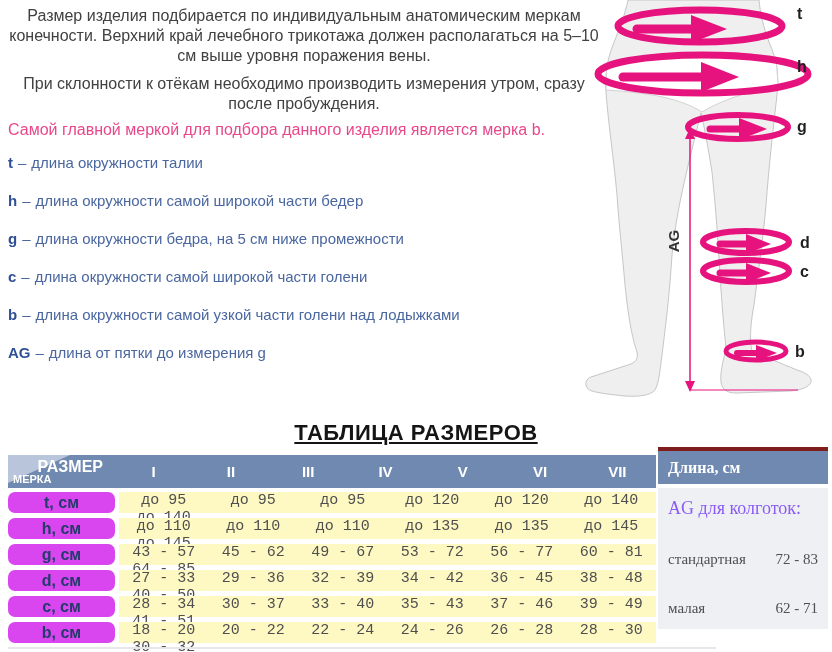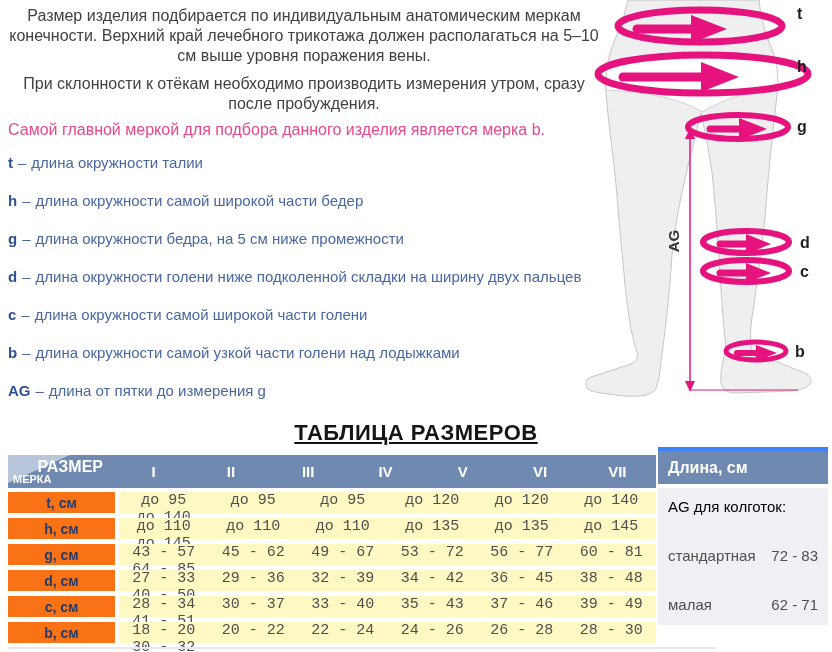--- a/index.html
+++ b/index.html
@@ -38,34 +38,34 @@
   .tcorner { position:relative; width:107px; height:33px; background:#7089b1; flex:none; }
   .tcorner::before { content:""; position:absolute; inset:0; background:#b9c5da;
                      clip-path:polygon(0 0, 58% 0, 0 85%); }
   .corner-top { position:absolute; top:3px; right:12px; font-size:16px; font-weight:bold; color:#fff; }
   .corner-bottom { position:absolute; bottom:3px; left:5px; font-size:11px; font-weight:bold; color:#fff; }
   .tcols { flex:1; display:grid; grid-template-columns:repeat(7,1fr); }
   .tcols span { display:flex; align-items:center; justify-content:center;
                 color:#fff; font-weight:bold; font-size:15px; }
   .trow { display:flex; height:21px; margin-top:5px; }
   .trow.first { margin-top:4px; }
-  .tlabel { width:107px; flex:none; margin-right:4px; background:#f97316;
+  .tlabel { width:107px; flex:none; margin-right:4px; background:#d946ef;
             display:flex; align-items:center; justify-content:center;
-            font-size:14px; font-weight:bold; color:#243b6b; }
+            font-size:16px; font-weight:bold; color:#243b6b;border-radius:7px; }
   .tvals { flex:1; display:grid; grid-template-columns:repeat(6,1fr); background:#fef9c3;font-family:Liberation Mono, monospace; }
   .tvals span { display:flex; align-items:center; justify-content:center;
                 font-size:15px; color:#4f4f4f; }
 
   
   .length-panel { position:absolute; left:658px; top:447px; width:170px;
-                  border-top:4px solid #3b82f6; }
+                  border-top:4px solid #7f1d1d;font-family:Liberation Serif, serif; }
   .panel-head { height:33px; background:#7089b1; color:#fff; font-weight:bold;
                 font-size:16px; line-height:33px; padding-left:10px; margin-bottom:4px; }
   .panel-body { background:#eef0f3; padding:10px 10px 12px 10px; }
-  .panel-sub { font-size:15px; color:#000000; margin-bottom:13px; }
+  .panel-sub { font-size:18px; color:#8b5cf6; margin-bottom:13px; }
   .panel-row { display:flex; justify-content:space-between; font-size:15px;
                color:#4f4f4f; margin-bottom:10px;margin-top:32px; }
   .panel-row:last-child { margin-bottom:0; }
 
   .bottom-line { position:absolute; left:8px; top:647px; width:708px; height:2px; background:#e7e7e7; }
 </style>
 </head>
 <body>
 
 <div class="page">
@@ -73,21 +73,20 @@
   <div class="intro">
     <p class="p1">Размер изделия подбирается по индивидуальным анатомическим меркам конечности. Верхний край лечебного трикотажа должен располагаться на 5–10 см выше уровня поражения вены.</p>
     <p class="p2">При склонности к отёкам необходимо производить измерения утром, сразу после пробуждения.</p>
   </div>
   <div class="highlight">Самой главной меркой для подбора данного изделия является мерка b.</div>
 
   <div class="defs">
     <div class="def"><b>t</b><span class="sep">–</span><span>длина окружности талии</span></div>
     <div class="def"><b>h</b><span class="sep">–</span><span>длина окружности самой широкой части бедер</span></div>
     <div class="def"><b>g</b><span class="sep">–</span><span>длина окружности бедра, на 5 см ниже промежности</span></div>
-    <div class="def"><b>d</b><span class="sep">–</span><span>длина окружности голени ниже подколенной складки на ширину двух пальцев</span></div>
     <div class="def"><b>c</b><span class="sep">–</span><span>длина окружности самой широкой части голени</span></div>
     <div class="def"><b>b</b><span class="sep">–</span><span>длина окружности самой узкой части голени над лодыжками</span></div>
     <div class="def"><b>AG</b><span class="sep">–</span><span>длина от пятки до измерения g</span></div>
   </div>
 
   <svg class="figure" viewBox="0 0 267 410" xmlns="http://www.w3.org/2000/svg">
 
     <path d="M63,0
          C60,15 56,24 48,45 C42,60 40,75 41,92
          C44,130 48,152 52,195 C54,225 57,250 60,285

